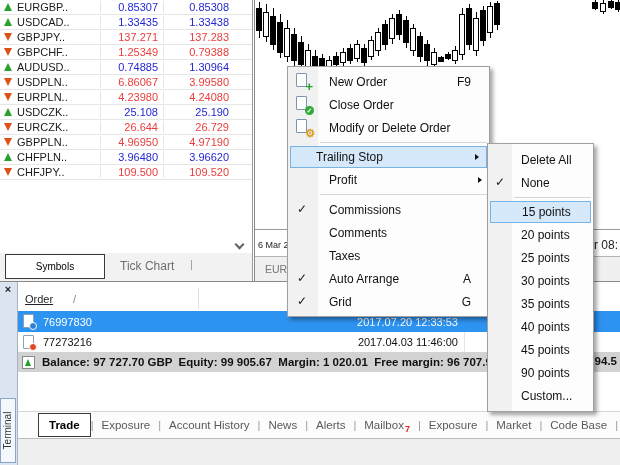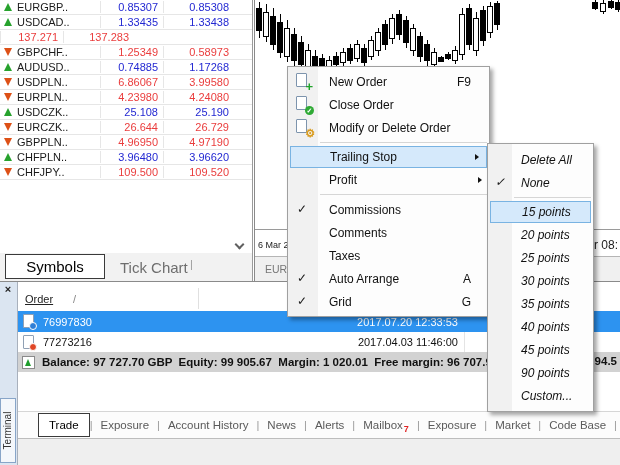--- a/index.html
+++ b/index.html
@@ -13,22 +13,22 @@
   .mw-sym { width:100px; padding-left:4px; display:flex; align-items:center; gap:5px; color:#1a1a1a; }
   .mw-bid { width:63px; text-align:right; padding-right:5px; border-left:1px solid #e6e6e6; }
   .mw-ask { width:72px; text-align:right; padding-right:6px; border-left:1px solid #e6e6e6; }
   .up .mw-bid, .up .mw-ask { color:#2328d2; }
   .down .mw-bid, .down .mw-ask { color:#ea3d3d; }
   .tri { width:0; height:0; display:inline-block; }
   .tri-up { border-left:4px solid transparent; border-right:4px solid transparent; border-bottom:8px solid #27a22d; }
   .tri-down { border-left:4px solid transparent; border-right:4px solid transparent; border-top:8px solid #dd5016; }
   #mw-chevron { position:absolute; right:9px; top:241px; width:7px; height:7px; border-right:2px solid #606060; border-bottom:2px solid #606060; transform:rotate(45deg); }
   #mw-tabs { position:absolute; left:0; top:253px; width:100%; height:28px; background:#f2f2f2; }
-  #tab-symbols { position:absolute; left:5px; top:1px; width:100px; height:25px; background:#fff; border:1px solid #3a3a3a; display:flex; align-items:center; justify-content:center; font-size:15px; color:#000; }
-  #tab-tick { position:absolute; left:120px; top:6px; color:#6e6e6e; font-size:15px; }
+  #tab-symbols { position:absolute; left:5px; top:1px; width:100px; height:25px; background:#fff; border:1px solid #3a3a3a; display:flex; align-items:center; justify-content:center; font-size:10px; color:#000; }
+  #tab-tick { position:absolute; left:120px; top:6px; color:#6e6e6e; font-size:12px; }
   #mw-tab-sep { position:absolute; left:190px; top:5px; color:#9a9a9a; }
 
   
   #chart { position:absolute; left:254px; top:0; width:366px; height:281px; background:#fff; border-left:1px solid #8a8a8a; }
   #chart-canvas { position:absolute; left:0; top:0; width:366px; height:229px; }
   #chart-axis { position:absolute; left:0; top:229px; width:100%; height:27px; border-top:1px solid #9a9a9a; }
   #axis-left { position:absolute; left:3px; top:10px; font-size:9px; color:#222; white-space:nowrap; }
   #axis-right { position:absolute; right:2px; top:8px; font-size:12px; color:#222; white-space:nowrap; }
   #chart-tabs { position:absolute; left:0; top:256px; width:100%; height:25px; background:#f0f0f0; border-top:1px solid #b5b5b5; }
   #chart-tab-frag { position:absolute; left:10px; top:6px; color:#777; font-size:10.5px; }
@@ -55,37 +55,37 @@
   .dot-sell { background:#e04626; }
   .order-id { margin-left:6px; }
   .order-time { position:absolute; right:162px; }
   .col-div2 { position:absolute; left:446px; top:50px; height:20px; border-left:1px solid #e4e4e4; }
   #t-balance { position:absolute; left:0; top:70px; width:100%; height:20px; background:#d2d2d2; display:flex; align-items:center; font-weight:bold; white-space:pre; font-size:11.5px; overflow:hidden; }
   .bal-icon { width:13px; height:13px; border:1px solid #8a8a8a; background:#fff; margin:0 7px 0 4px; position:relative; flex:none; }
   .bal-arrow { position:absolute; left:2px; top:2px; width:0; height:0; border-left:3.5px solid transparent; border-right:3.5px solid transparent; border-bottom:7px solid #1f9e2c; }
   #t-balance-frag { position:absolute; right:3px; top:73px; font-weight:bold; font-size:11.5px; }
   #t-tabs { position:absolute; left:0; right:0; top:129px; height:27px; background:#fcfcfc; border-top:1px solid #d6d6d6; display:flex; align-items:center; }
   .t-tab { color:#5a5a5a; font-size:11.5px; padding:0 8px; display:flex; align-items:center; }
-  .t-tab.active { background:#fff; border:1px solid #3a3a3a; font-weight:normal; color:#000; height:24px; margin-left:20px; padding:0 10px; }
+  .t-tab.active { background:#fff; border:1px solid #3a3a3a; font-weight:bold; color:#000; height:24px; margin-left:20px; padding:0 10px; }
   .t-sep { color:#999; }
   .mail-sub { font-size:9px; color:#e02424; font-weight:bold; margin-left:1px; margin-top:7px; }
   #t-status { position:absolute; left:0; right:0; top:156px; bottom:0; background:#efefef; border-top:1px solid #bdbdbd; }
 
   
   .menu { position:absolute; background:#fdfdfd; border:1px solid #a0a0a0; box-shadow:3px 3px 4px rgba(0,0,0,0.35); }
   .menu .gutter { position:absolute; left:0; top:0; bottom:0; background:#f1f1f1; }
   #cmenu { left:287px; top:66px; width:203px; padding:3px 0; z-index:30; }
   #cmenu .gutter { width:30px; }
   #smenu { left:487px; top:143px; width:107px; padding:4px 0; z-index:31; }
   #smenu .gutter { width:24px; }
   .mi { position:relative; height:23px; display:flex; align-items:center; font-size:12px; color:#111; }
   #cmenu .mi { padding-left:41px; padding-right:6px; }
-  #smenu .mi { padding-left:33px; padding-right:4px;font-style:italic; }
+  #smenu .mi { padding-left:33px; padding-right:4px; }
   .mi.hl { background:#d5e9fb; border:1px solid #79b3e2; margin:0 2px; height:22px; }
-  #cmenu .mi.hl { padding-left:39px; }
+  #cmenu .mi.hl { padding-left:25px; }
   #smenu .mi.hl { padding-left:31px; }
   .mi .check { position:absolute; left:9px; top:50%; transform:translateY(-54%); font-size:12px; color:#222; }
   #smenu .mi .check { left:7px; }
   .mi .sc { margin-left:auto; margin-right:12px; }
   .mi .subarrow { position:absolute; right:7px; top:50%; transform:translateY(-50%); width:0; height:0; border-left:4px solid #111; border-top:3.5px solid transparent; border-bottom:3.5px solid transparent; }
   .msep { height:7px; position:relative; }
   #cmenu .msep::after { content:""; position:absolute; left:32px; right:2px; top:3px; border-top:1px solid #d6d6d6; }
   #smenu .msep::after { content:""; position:absolute; left:26px; right:2px; top:3px; border-top:1px solid #d6d6d6; }
   .micon { position:absolute; left:7px; top:3px; width:17px; height:17px; }
   .micon .pg { position:absolute; left:1px; top:0; width:11px; height:14px; background:#fff; border:1px solid #7d94ad; border-radius:1px; }
@@ -109,38 +109,42 @@
       </div>
       <div class="mw-row up">
         <div class="mw-sym">
           <span class="tri tri-up"></span>
           <span>USDCAD..</span>
         </div>
         <div class="mw-bid">1.33435</div>
         <div class="mw-ask">1.33438</div>
       </div>
       <div class="mw-row down">
+        <div class="mw-sym">
+          <span class="tri tri-down"></span>
+          <span>GBPJPY..</span>
+        </div>
         <div class="mw-bid">137.271</div>
         <div class="mw-ask">137.283</div>
       </div>
       <div class="mw-row down">
         <div class="mw-sym">
           <span class="tri tri-down"></span>
           <span>GBPCHF..</span>
         </div>
         <div class="mw-bid">1.25349</div>
-        <div class="mw-ask">0.58973</div>
+        <div class="mw-ask">0.79388</div>
       </div>
       <div class="mw-row up">
         <div class="mw-sym">
           <span class="tri tri-up"></span>
           <span>AUDUSD..</span>
         </div>
         <div class="mw-bid">0.74885</div>
-        <div class="mw-ask">1.17268</div>
+        <div class="mw-ask">1.30964</div>
       </div>
       <div class="mw-row down">
         <div class="mw-sym">
           <span class="tri tri-down"></span>
           <span>USDPLN..</span>
         </div>
         <div class="mw-bid">6.86067</div>
         <div class="mw-ask">3.99580</div>
       </div>
       <div class="mw-row down">

